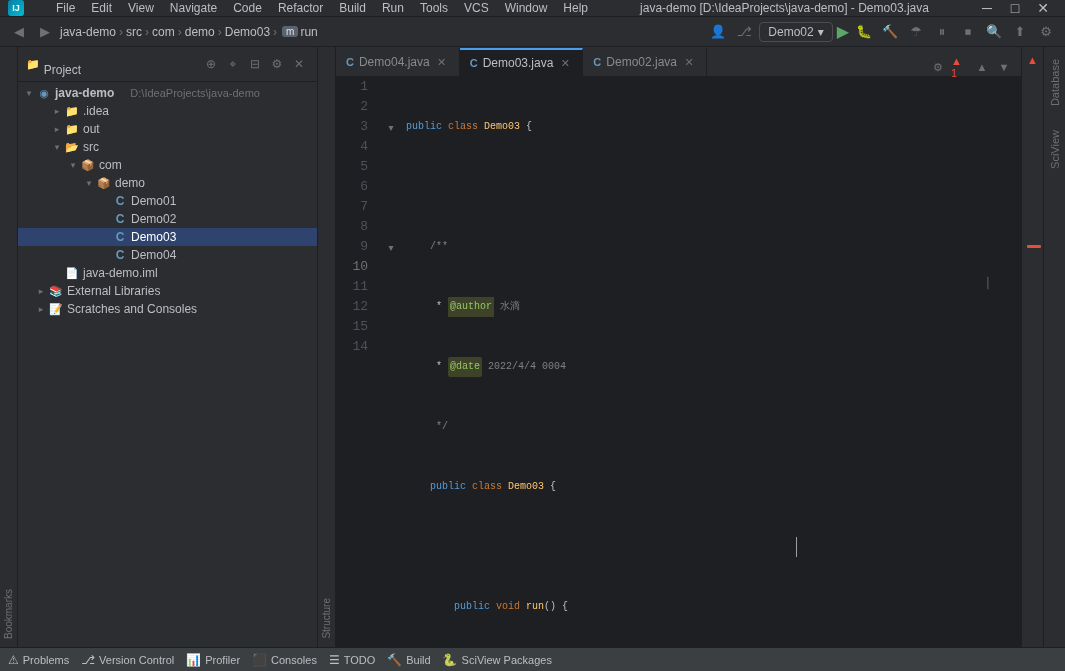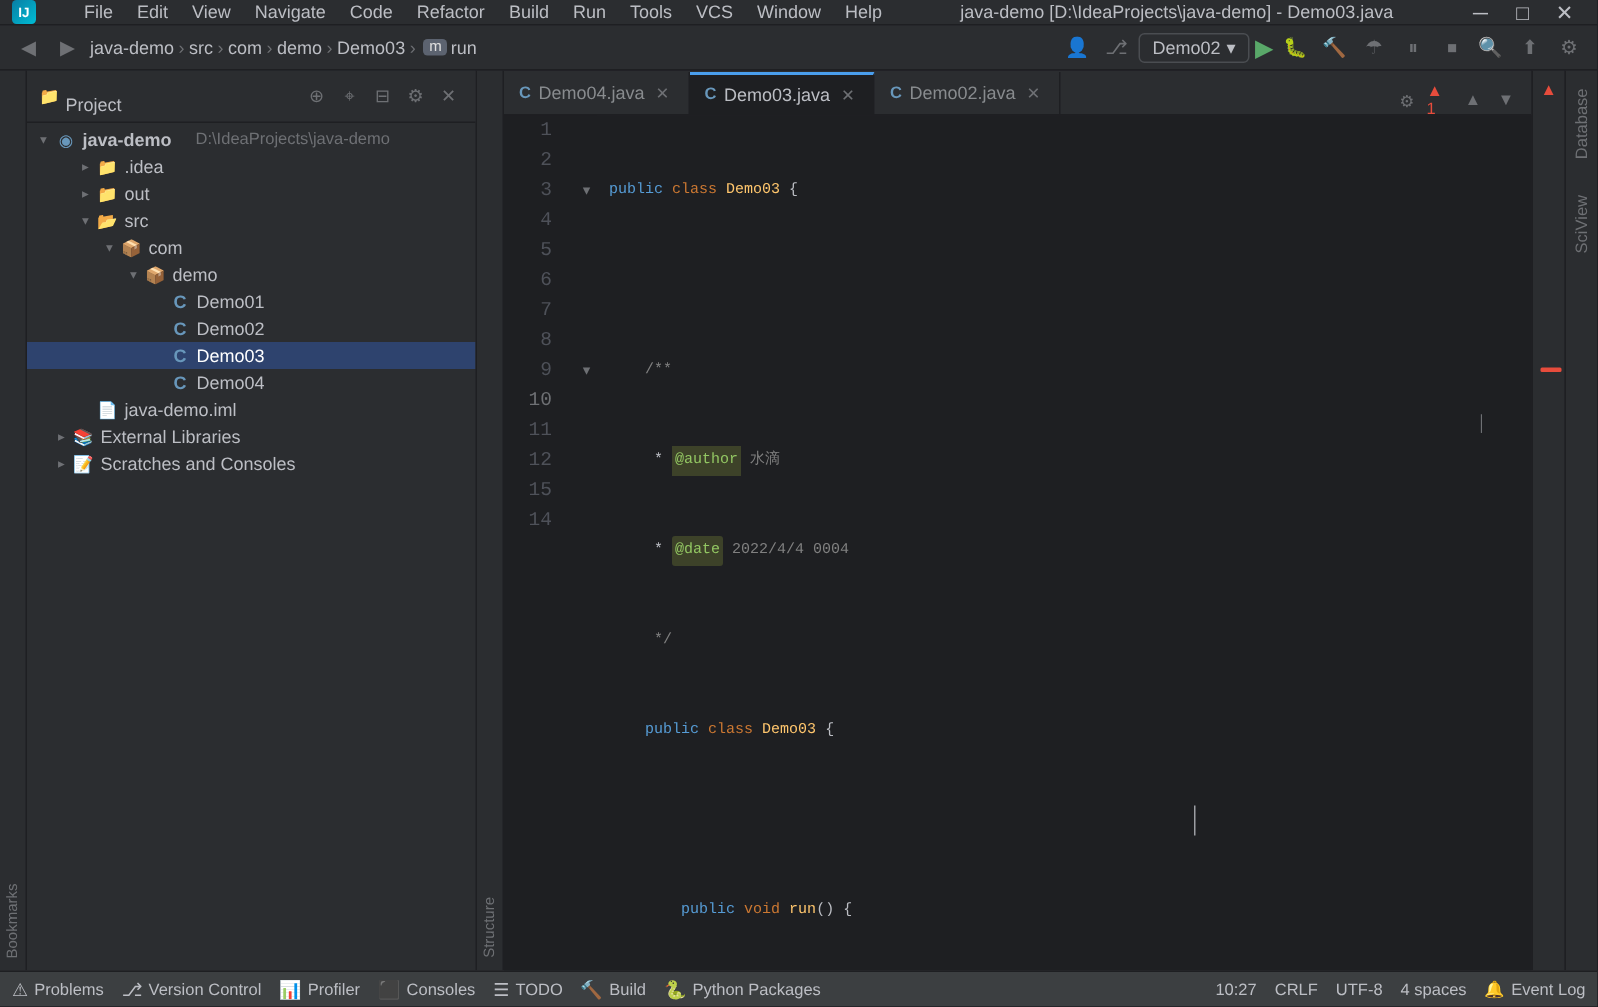--- a/index.html
+++ b/index.html
@@ -747,33 +747,15 @@
   <div class="status-item">
     <span class="status-icon">☰</span>
     <span>TODO</span>
   </div>
   <div class="status-item">
     <span class="status-icon">🔨</span>
     <span>Build</span>
   </div>
   <div class="status-item">
     <span class="status-icon">🐍</span>
-    <span>Python Packages</span>
-  </div>
-  <div class="status-right">
-    <div class="status-item">
-      <span>10:27</span>
-    </div>
-    <div class="status-item">
-      <span>CRLF</span>
-    </div>
-    <div class="status-item">
-      <span>UTF-8</span>
-    </div>
-    <div class="status-item">
-      <span>4 spaces</span>
-    </div>
-    <div class="event-log">
-      <span>🔔</span>
-      <span>Event Log</span>
-    </div>
+    <span>SciView Packages</span>
   </div>
 </div>
 
 </body></html>

